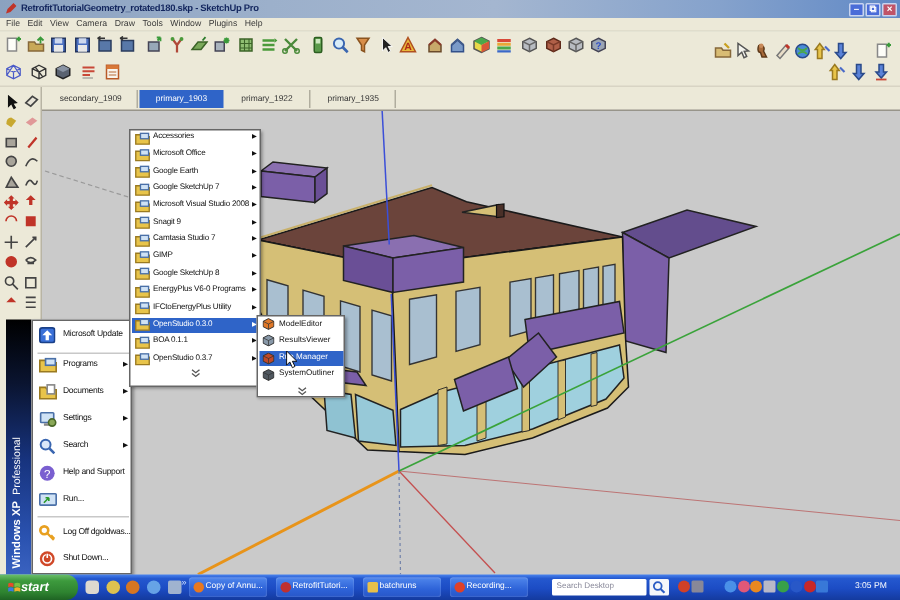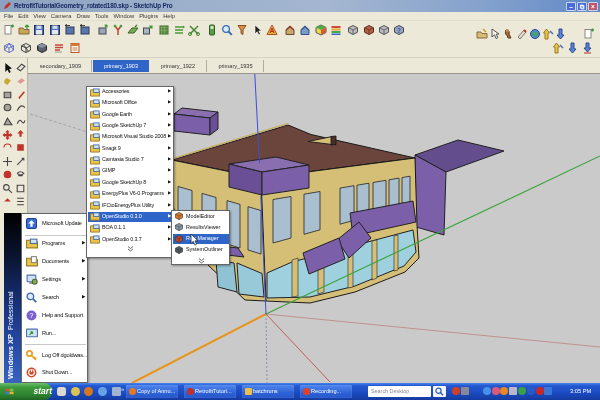--- a/index.html
+++ b/index.html
@@ -751,21 +751,21 @@
       </div>
     </div>
 
   <svg class="abs" style="left:190px;top:234px" width="9" height="12" viewBox="0 0 10 14">
     <path d="M1,0 L1,11 L3.5,8.5 L5.5,13 L7.5,12 L5.5,8 L9,8 Z" fill="#fff" stroke="#000" stroke-width="0.7"></path>
   </svg>
 
   <div class="abs" id="taskbar">
     <div class="abs" style="left:0;top:0;width:52px;height:17px;border-radius:0 8px 8px 0;
       background:linear-gradient(180deg,#6cbf6c 0%,#3d9a3d 25%,#2e8330 70%,#1e6323 100%);
-      color:#fff;font-style:italic;font-weight:bold;font-size:8.5px;line-height:16px;text-align:right;">
+      color:#fff;font-style:italic;font-weight:bold;font-size:8.5px;line-height:16px;text-align:left;">
       <svg style="position:absolute;left:5px;top:4px" width="9" height="9" viewBox="0 0 9 9">
           <path d="M0.5,2 Q2,1 4,2 L4,4.5 Q2,3.5 0.5,4.5 Z" fill="#e84a2a"></path>
           <path d="M4.6,2 Q6.5,1 8.5,2 L8.5,4.5 Q6.5,3.5 4.6,4.5 Z" fill="#7ac043"></path>
           <path d="M0.5,5 Q2,4 4,5 L4,7.5 Q2,6.5 0.5,7.5 Z" fill="#3a7ae0"></path>
           <path d="M4.6,5 Q6.5,4 8.5,5 L8.5,7.5 Q6.5,6.5 4.6,7.5 Z" fill="#f0b02a"></path>
         </svg><span style="margin-left:14px">start</span></div>
     <div id="qlaunch"></div>
     <div class="tbtn" style="left:126px;width:52px;"><i class="bico" style="background:#e87820;"></i><span style="margin-left:11px">Copy of Annu...</span></div>
     <div class="tbtn" style="left:184px;width:52px;"><i class="bico" style="background:#c03030;"></i><span style="margin-left:11px">RetrofitTutori...</span></div>
     <div class="tbtn" style="left:242px;width:52px;"><i class="bico" style="background:#e8c04a;border-radius:1px;"></i><span style="margin-left:11px">batchruns</span></div>

